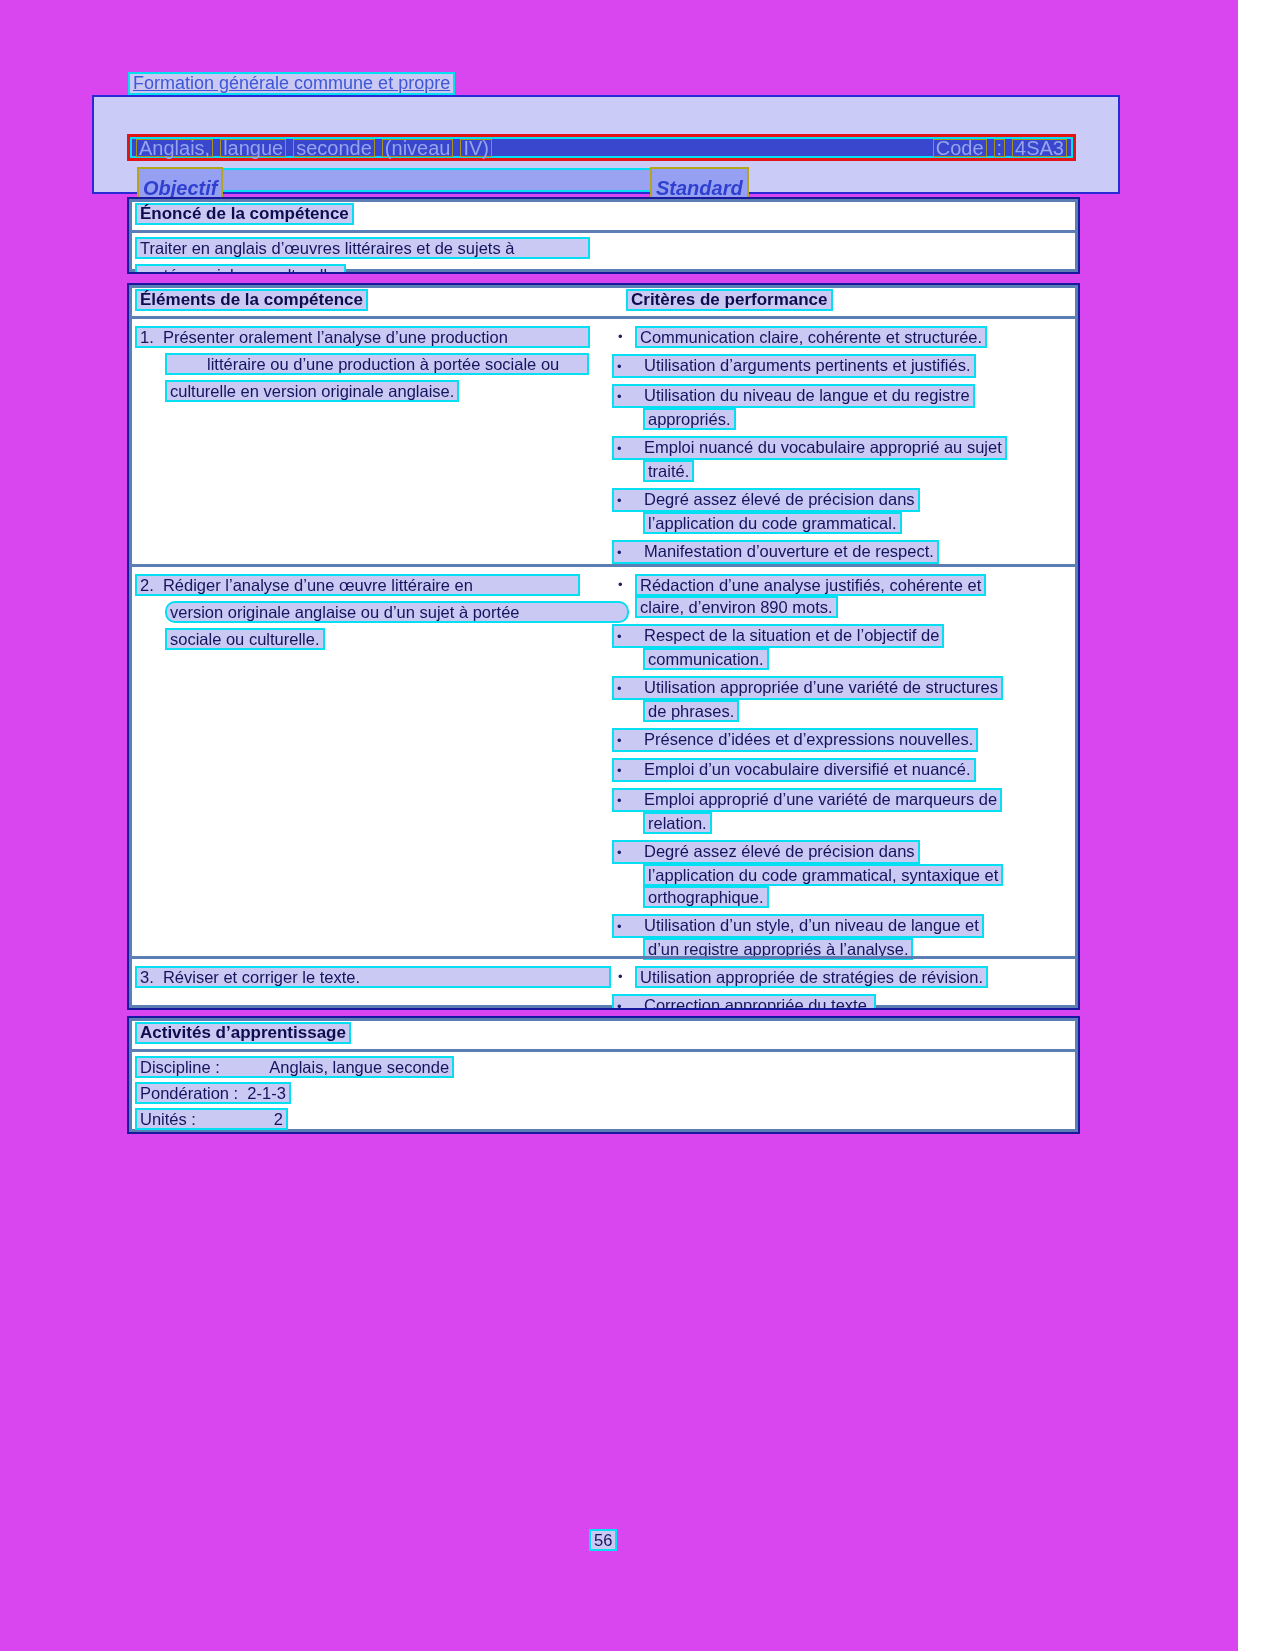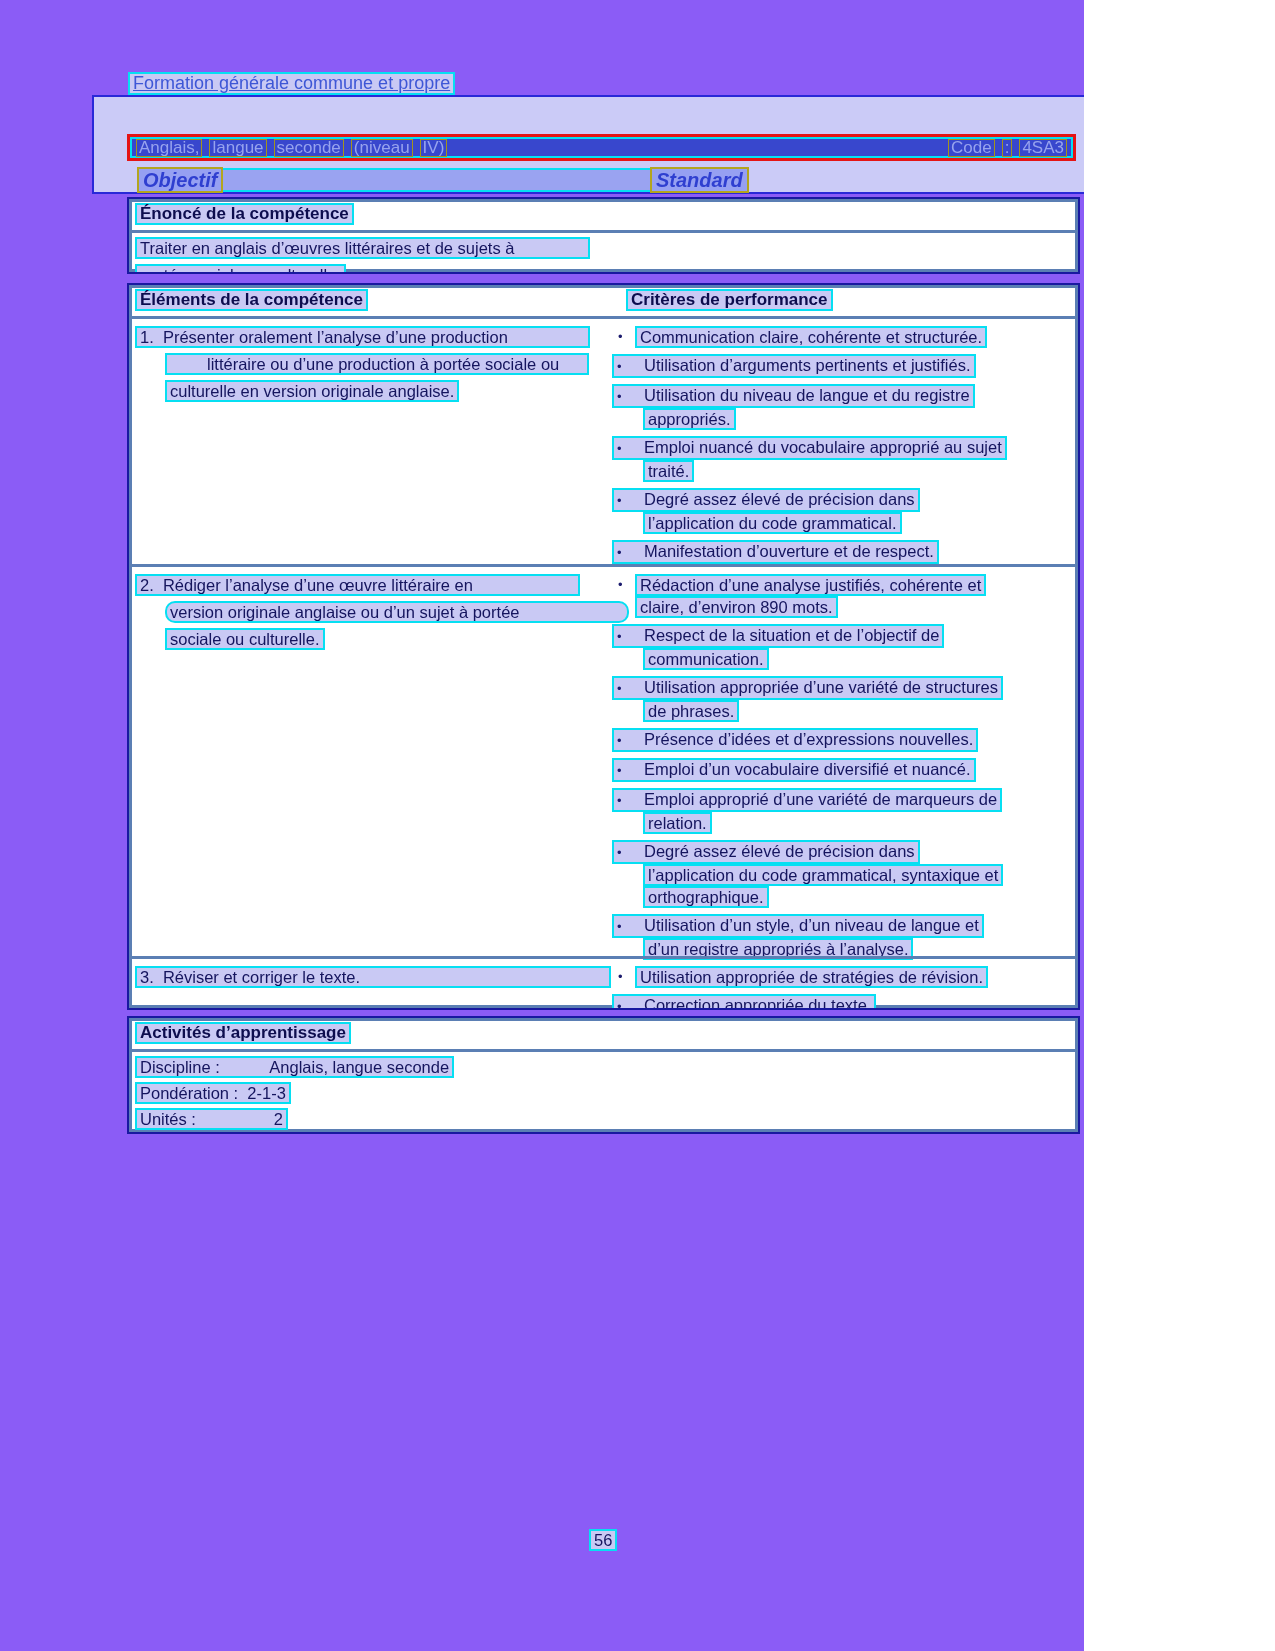--- a/index.html
+++ b/index.html
@@ -1,42 +1,42 @@
 <!DOCTYPE html>
 <html><head>
 <meta charset="utf-8">
 <style>
   html,body{margin:0;padding:0;background:#ffffff;}
-  .page{position:relative;width:1084px;height:1651px;background:#8b5cf6;
+  .page{position:relative;width:1238px;height:1651px;background:#d946ef;
         font-family:"Liberation Sans",sans-serif;color:#15155e;overflow:hidden;}
 
   
   .hl{display:inline-block;background:#c9c9f4;border:2px solid #06dff2;color:#15155e;
       padding:0 3px;font-size:16.5px;line-height:18px;white-space:pre;box-sizing:border-box;
       vertical-align:top;}
   .b{font-weight:700;color:#0d0d4e;font-size:17px;}
 
   .running-header{position:absolute;left:128px;top:72px;}
   .running-header .hl{color:#3e57d6;text-decoration:underline;font-size:18px;line-height:19px;}
 
   
   .top-box{position:absolute;left:92px;top:95px;width:1028px;height:99px;background:#cbcbf7;
            border:2px solid #2929d8;box-sizing:border-box;}
   .banner{position:absolute;left:33px;top:37px;width:949px;height:27px;background:#3847cd;
           border:3px solid #e51414;box-sizing:border-box;}
   .banner-inner{position:absolute;left:0;top:0;right:0;bottom:0;border:2px solid #06dff2;
           background:#3847cd;display:flex;justify-content:space-between;align-items:center;
           padding:0 4px;box-sizing:border-box;}
   .bwords{display:flex;gap:7px;}
-  .wb{display:inline-block;border:1px solid #a3951d;color:#97a3ee;font-size:17px;line-height:16px;
+  .wb{display:inline-block;border:1px solid #a3951d;color:#97a3ee;font-size:20px;line-height:16px;
       padding:0 2px;white-space:pre;}
   .obj-line{position:absolute;left:43px;top:71px;width:602px;height:24px;background:#9aa3f1;
             border:2px solid #06dff2;box-sizing:border-box;}
   .head-w{position:absolute;top:-3px;font-style:italic;font-weight:700;font-size:20px;line-height:22px;
-          color:#2f3fd0;background:#96a0f2;border:2px solid #b3a51f;padding:0 4px;white-space:pre;}
+          color:#2f3fd0;background:#96a0f2;border:2px solid #b3a51f;padding:8px 4px;white-space:pre;}
   .head-w.obj{left:-2px;}
   .head-w.std{left:511px;}
 
   
   .tbl{position:absolute;background:#ffffff;border:2px solid #1919a0;
        box-shadow:inset 0 0 0 3px #5b7fb4;box-sizing:border-box;overflow:hidden;}
   .tbl-enonce{left:127px;top:197px;width:953px;height:77px;}
   .tbl-comp{left:127px;top:283px;width:953px;height:727px;}
   .tbl-act{left:127px;top:1016px;width:953px;height:118px;}
   .t-head{height:27px;padding:4px 0 0 6px;border-bottom:3px solid #5b7fb4;position:relative;}

